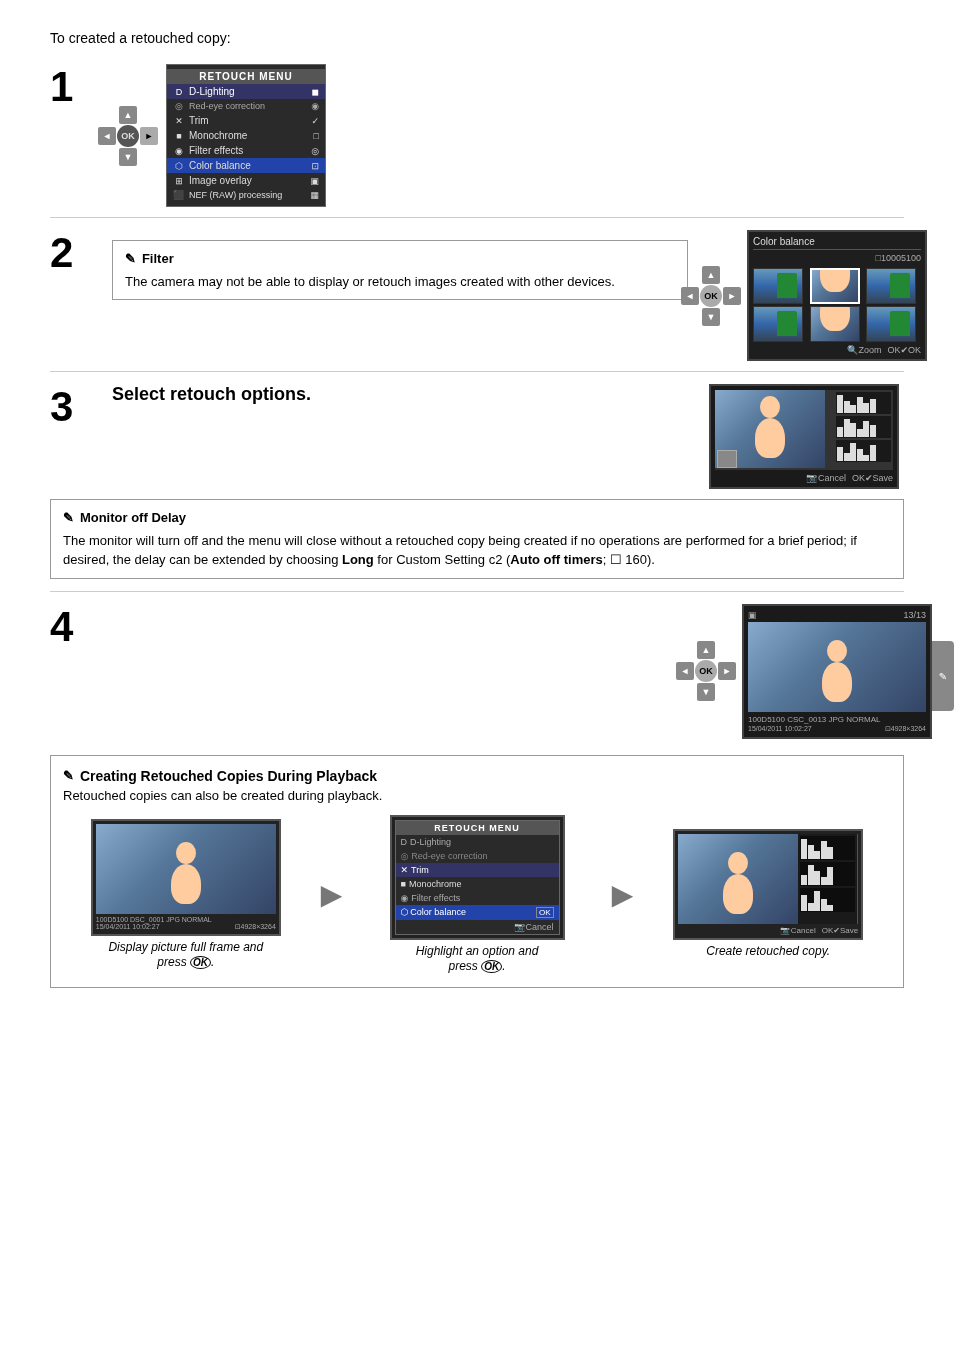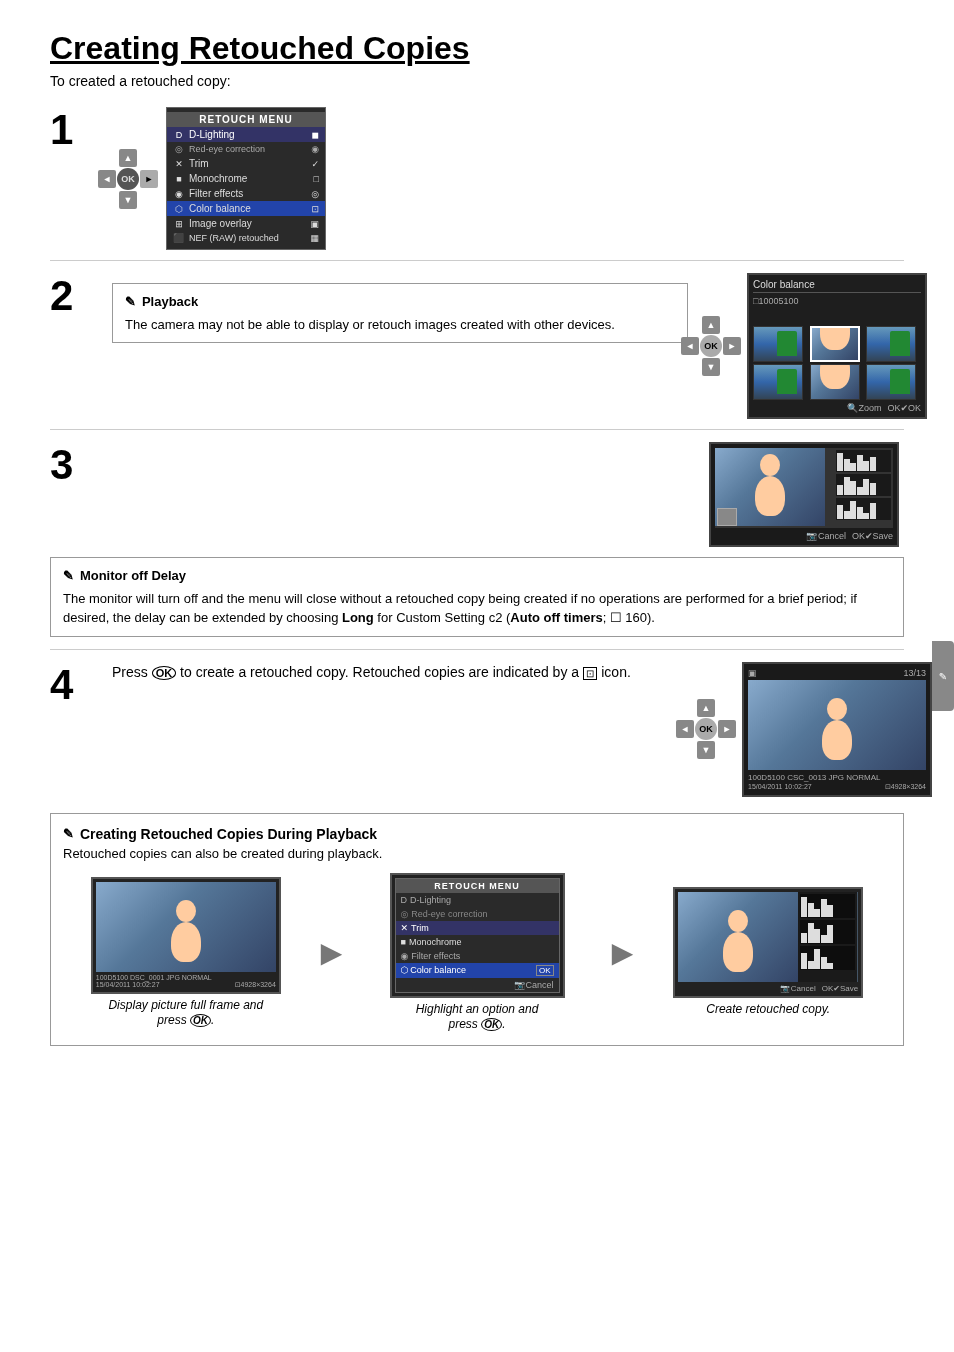--- a/index.html
+++ b/index.html
@@ -124,21 +124,22 @@
     .cb-title {
       color: #ddd;
       font-size: 10px;
       border-bottom: 1px solid #555;
       padding-bottom: 2px;
       margin-bottom: 3px;
     }
     .cb-file {
       color: #aaa;
       font-size: 9px;
-      margin-bottom: 20px;
+      margin-bottom: 5px;
+      text-align: right;
     }
     .cb-thumbs {
       display: grid;
       grid-template-columns: repeat(3, 1fr);
       gap: 2px;
       margin-bottom: 3px;
     }
     .cb-thumb {
       width: 50px;
       height: 36px;
@@ -396,21 +397,20 @@
       height: 25px;
       background: #228833;
       border-radius: 2px 2px 0 0;
     }
   </style>
 </head>
 <body>
 
 <div style="position: relative;">
 
-  <h1>Creating Retouched Copies</h1>
   <p class="intro">To created a retouched copy:</p>
 
   <div class="step-row">
     <div class="step-number">1</div>
     <div class="step-image">
       <div style="display:flex; align-items:center; gap:8px;">
 
         <div class="nav-pad">
           <div class="nav-pad-row">
             <div style="width:18px;height:14px;"></div>
@@ -461,38 +461,38 @@
             <span>Color balance</span>
             <span class="arrow-right">⊡</span>
           </div>
           <div class="retouch-menu-item">
             <span class="icon-small">⊞</span>
             <span>Image overlay</span>
             <span class="arrow-right">▣</span>
           </div>
           <div class="retouch-menu-item" style="font-size:9px;">
             <span class="icon-small">⬛</span>
-            <span>NEF (RAW) retouched</span>
+            <span>NEF (RAW) processing</span>
             <span class="arrow-right">▦</span>
           </div>
         </div>
       </div>
     </div>
   </div>
 
   <div class="step-divider"></div>
 
   <div class="step-row">
     <div class="step-number">2</div>
     <div class="step-content">
 
       <div class="note-box">
         <div class="note-title">
           <span class="note-icon">✎</span>
-          <span>Playback</span>
+          <span>Filter</span>
         </div>
         <div>The camera may not be able to display or retouch images created with other devices.</div>
       </div>
     </div>
     <div class="step-image">
       <div style="display:flex; align-items:center; gap:6px;">
         <div class="nav-pad">
           <div class="nav-pad-row">
             <div style="width:18px;height:14px;"></div>
             <div class="nav-btn">▲</div>
@@ -540,20 +540,21 @@
         </div>
       </div>
     </div>
   </div>
 
   <div class="step-divider"></div>
 
   <div class="step-row">
     <div class="step-number">3</div>
     <div class="step-content">
+      <div class="step-title">Select retouch options.</div>
     </div>
     <div class="step-image">
 
       <div class="retouch-option-screen">
         <div class="ro-image">
           <div class="thumb-portrait" style="width:110px; height:78px; position:absolute; left:0; top:0;"></div>
 
           <div style="position:absolute; right:2px; top:2px; display:flex; flex-direction:column; gap:2px;">
             <div style="width:55px; height:22px; background:rgba(0,0,0,0.5); display:flex; align-items:flex-end; padding:1px; gap:0.5px;">
               <div style="width:6px; height:18px; background:#ddd;"></div>
@@ -597,21 +598,20 @@
       <span>Monitor off Delay</span>
     </div>
     <div>The monitor will turn off and the menu will close without a retouched copy being created if no operations are performed for a brief period; if desired, the delay can be extended by choosing <strong>Long</strong> for Custom Setting c2 (<strong>Auto off timers</strong>; ☐ 160).</div>
   </div>
 
   <div class="step-divider"></div>
 
   <div class="step-row">
     <div class="step-number">4</div>
     <div class="step-content">
-      <div class="step-desc">Press <span style="border:1px solid #000; border-radius:50%; padding:0 3px; font-size:11px; font-weight:bold;">OK</span> to create a retouched copy.  Retouched copies are indicated by a <span style="border:1px solid #000; padding:0 2px; font-size:10px;">⊡</span> icon.</div>
     </div>
     <div class="step-image">
       <div style="display:flex; align-items:center; gap:6px;">
         <div class="nav-pad">
           <div class="nav-pad-row">
             <div style="width:18px;height:14px;"></div>
             <div class="nav-btn">▲</div>
             <div style="width:18px;height:14px;"></div>
           </div>
           <div class="nav-pad-row">

